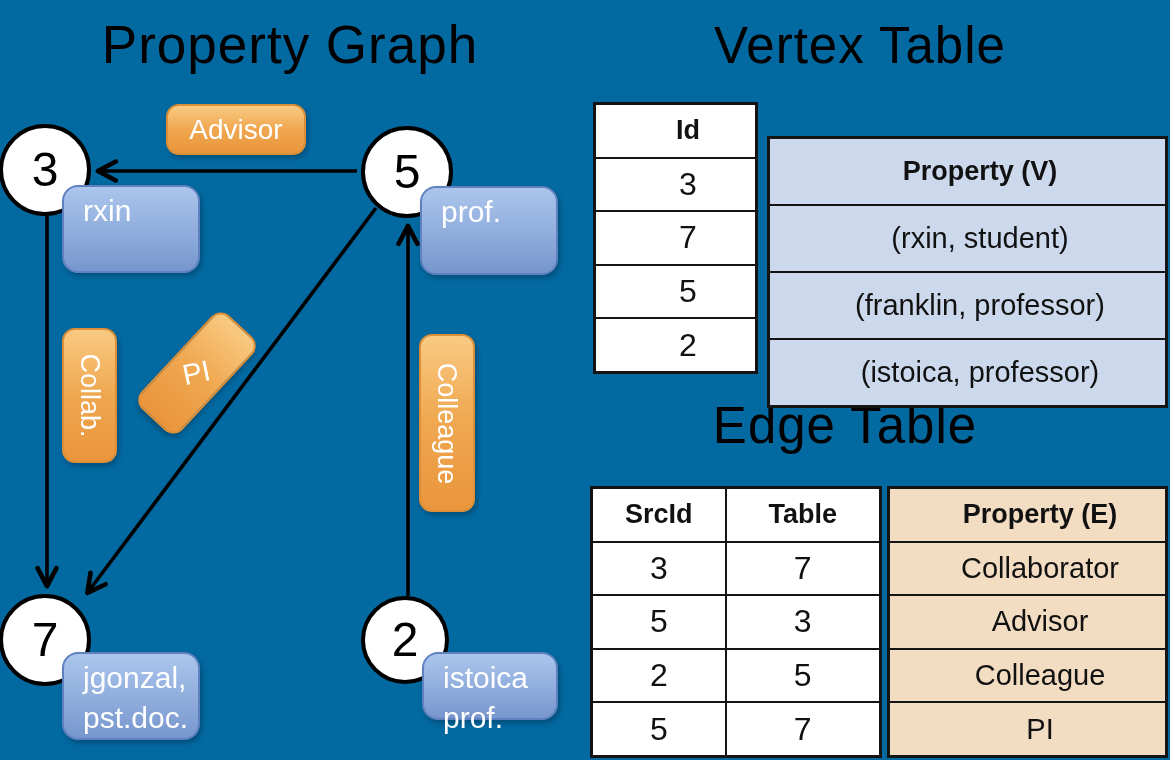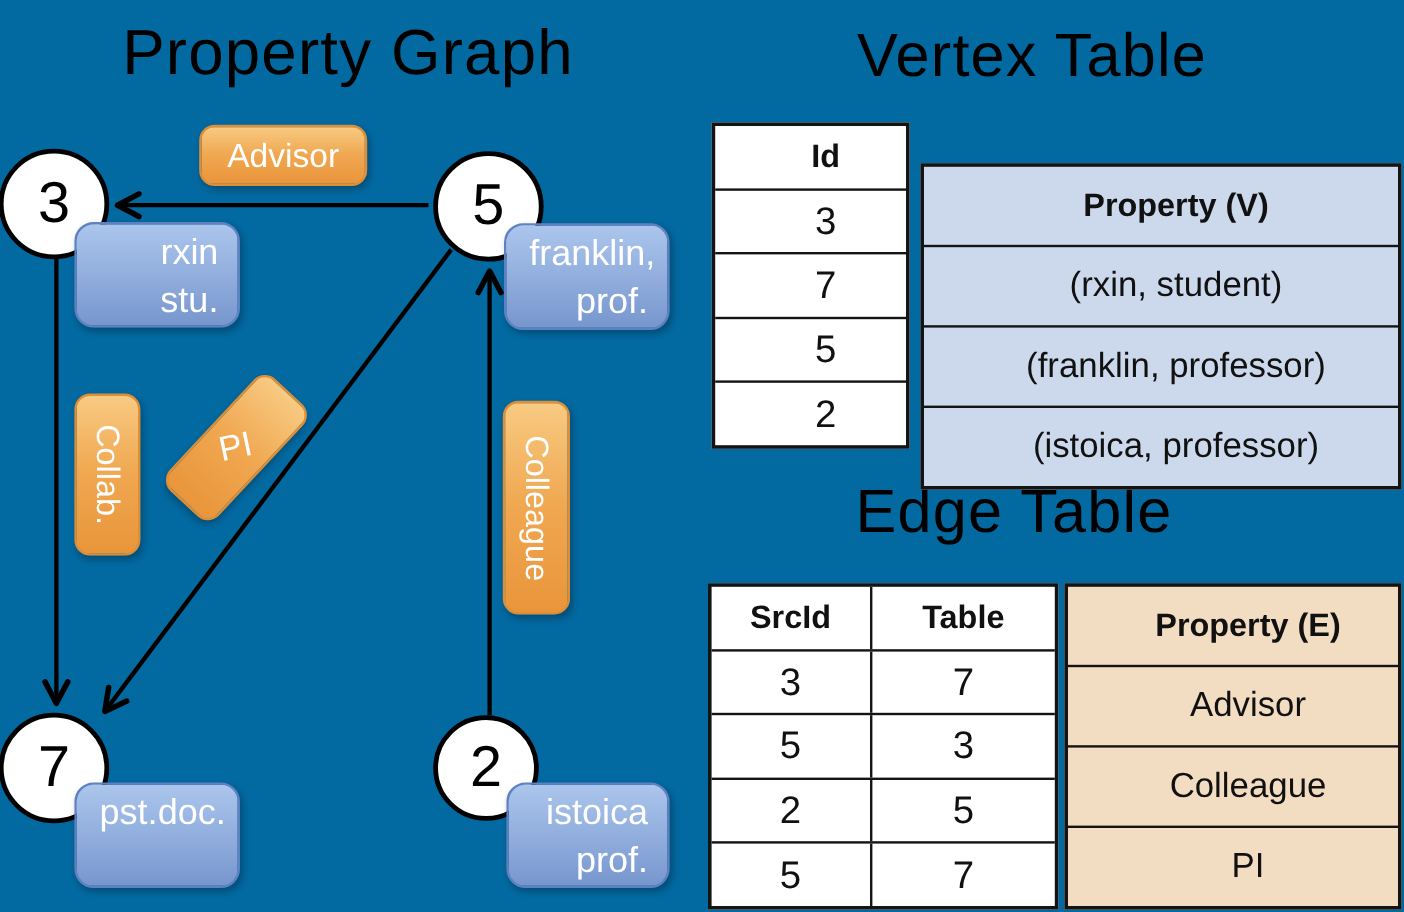--- a/index.html
+++ b/index.html
@@ -35,26 +35,26 @@
   #pill-colleague{left:419px;top:334px;width:56px;height:178px;}
   #pill-colleague span{transform:rotate(90deg);font-size:27px;}
   #pill-pi{left:169px;top:309px;width:56px;height:128px;transform:rotate(43deg);}
   #pill-pi span{transform:rotate(-55deg);font-size:29px;}
 
   
   .bbox{
     position:absolute;z-index:4;border-radius:16px;box-sizing:border-box;
     background:linear-gradient(180deg,#ABC5EC 0%,#8FACDC 55%,#7796CD 100%);
     border:2px solid #5F81C0;box-shadow:2px 3px 5px rgba(0,0,0,0.25);
-    color:#fff;font-size:30px;line-height:40px;padding:4px 16px 0 19px;text-align:right;
+    color:#fff;font-size:30px;line-height:40px;padding:4px 16px 0 19px;
   }
   #box-rxin{left:62px;top:185px;width:138px;height:88px;}
   #box-franklin{left:420px;top:186px;width:138px;height:89px;}
   #box-jgonzal{left:62px;top:652px;width:138px;height:88px;}
-  #box-istoica{left:422px;top:652px;width:136px;height:88px;}
+  #box-istoica{left:422px;top:652px;width:136px;height:68px;}
   .bbox div{white-space:nowrap;}
 
   
   .ttable{
     position:absolute;z-index:2;box-sizing:border-box;border:3px solid #141414;
     display:flex;flex-direction:column;background:#fff;
   }
   .trow{flex:1;display:flex;align-items:center;justify-content:center;
     border-top:2.5px solid #141414;box-sizing:border-box;padding-left:25px;}
   .trow:first-child{border-top:none;}
@@ -109,27 +109,26 @@
   </div>
   <div class="opill" id="pill-pi">
     <span>PI</span>
   </div>
   <div class="opill" id="pill-colleague">
     <span>Colleague</span>
   </div>
 
   <div class="bbox" id="box-rxin">
     <div>rxin</div>
-    <div>stu.</div>
   </div>
   <div class="bbox" id="box-franklin">
-    <div>franklin,</div>
     <div>prof.</div>
   </div>
   <div class="bbox" id="box-jgonzal">
+    <div>jgonzal,</div>
     <div>pst.doc.</div>
   </div>
   <div class="bbox" id="box-istoica">
     <div>istoica</div>
     <div>prof.</div>
   </div>
 
   <div class="ttable" id="vt-id">
     <div class="trow hdr">Id</div>
     <div class="trow num">3</div>
@@ -173,18 +172,19 @@
     <div class="trow">
         <div class="split">
       <div class="c1 num">5</div>
       <div class="c2 num">7</div>
     </div>
       </div>
   </div>
 
   <div class="ttable" id="et-prop">
     <div class="trow hdr">Property (E)</div>
+    <div class="trow txt">Collaborator</div>
     <div class="trow txt">Advisor</div>
     <div class="trow txt">Colleague</div>
     <div class="trow txt">PI</div>
   </div>
 
 </div>
 
 </body></html>

